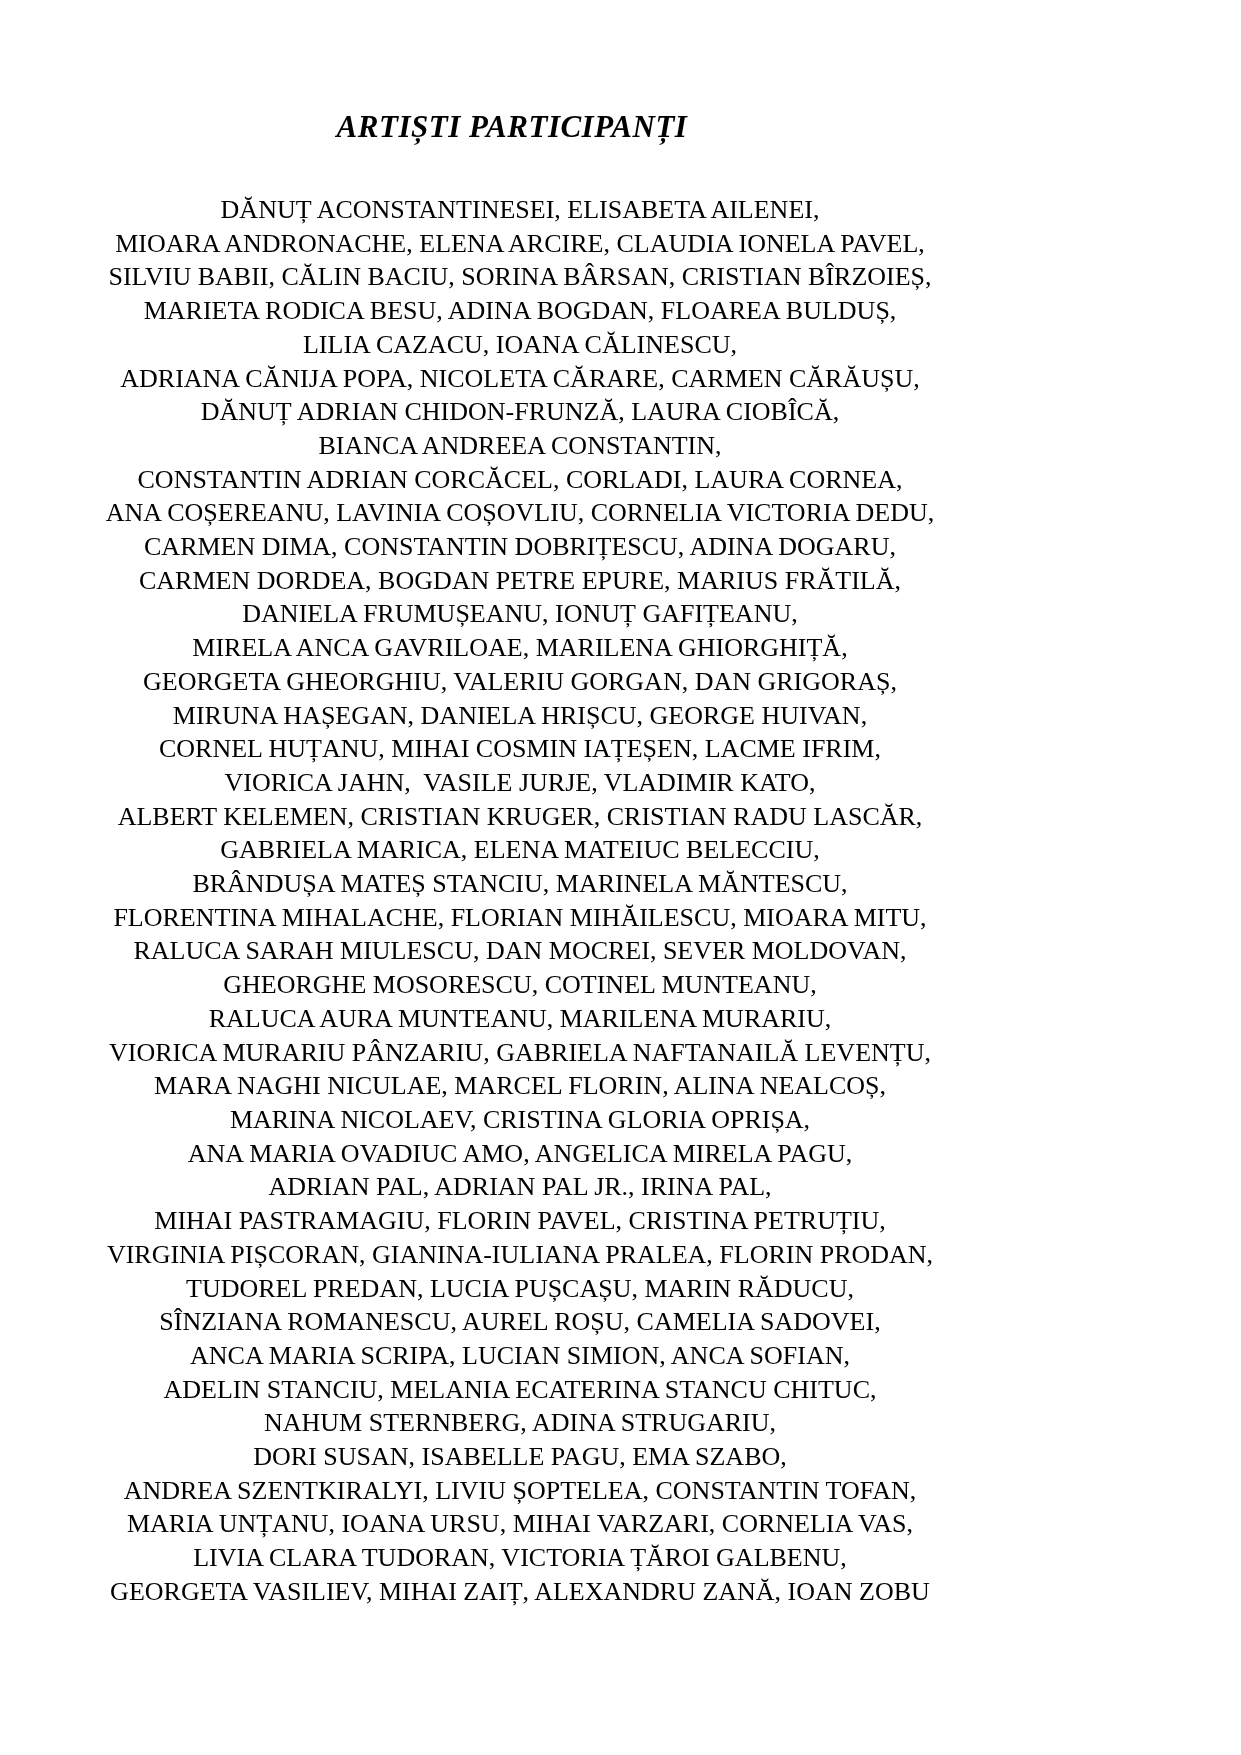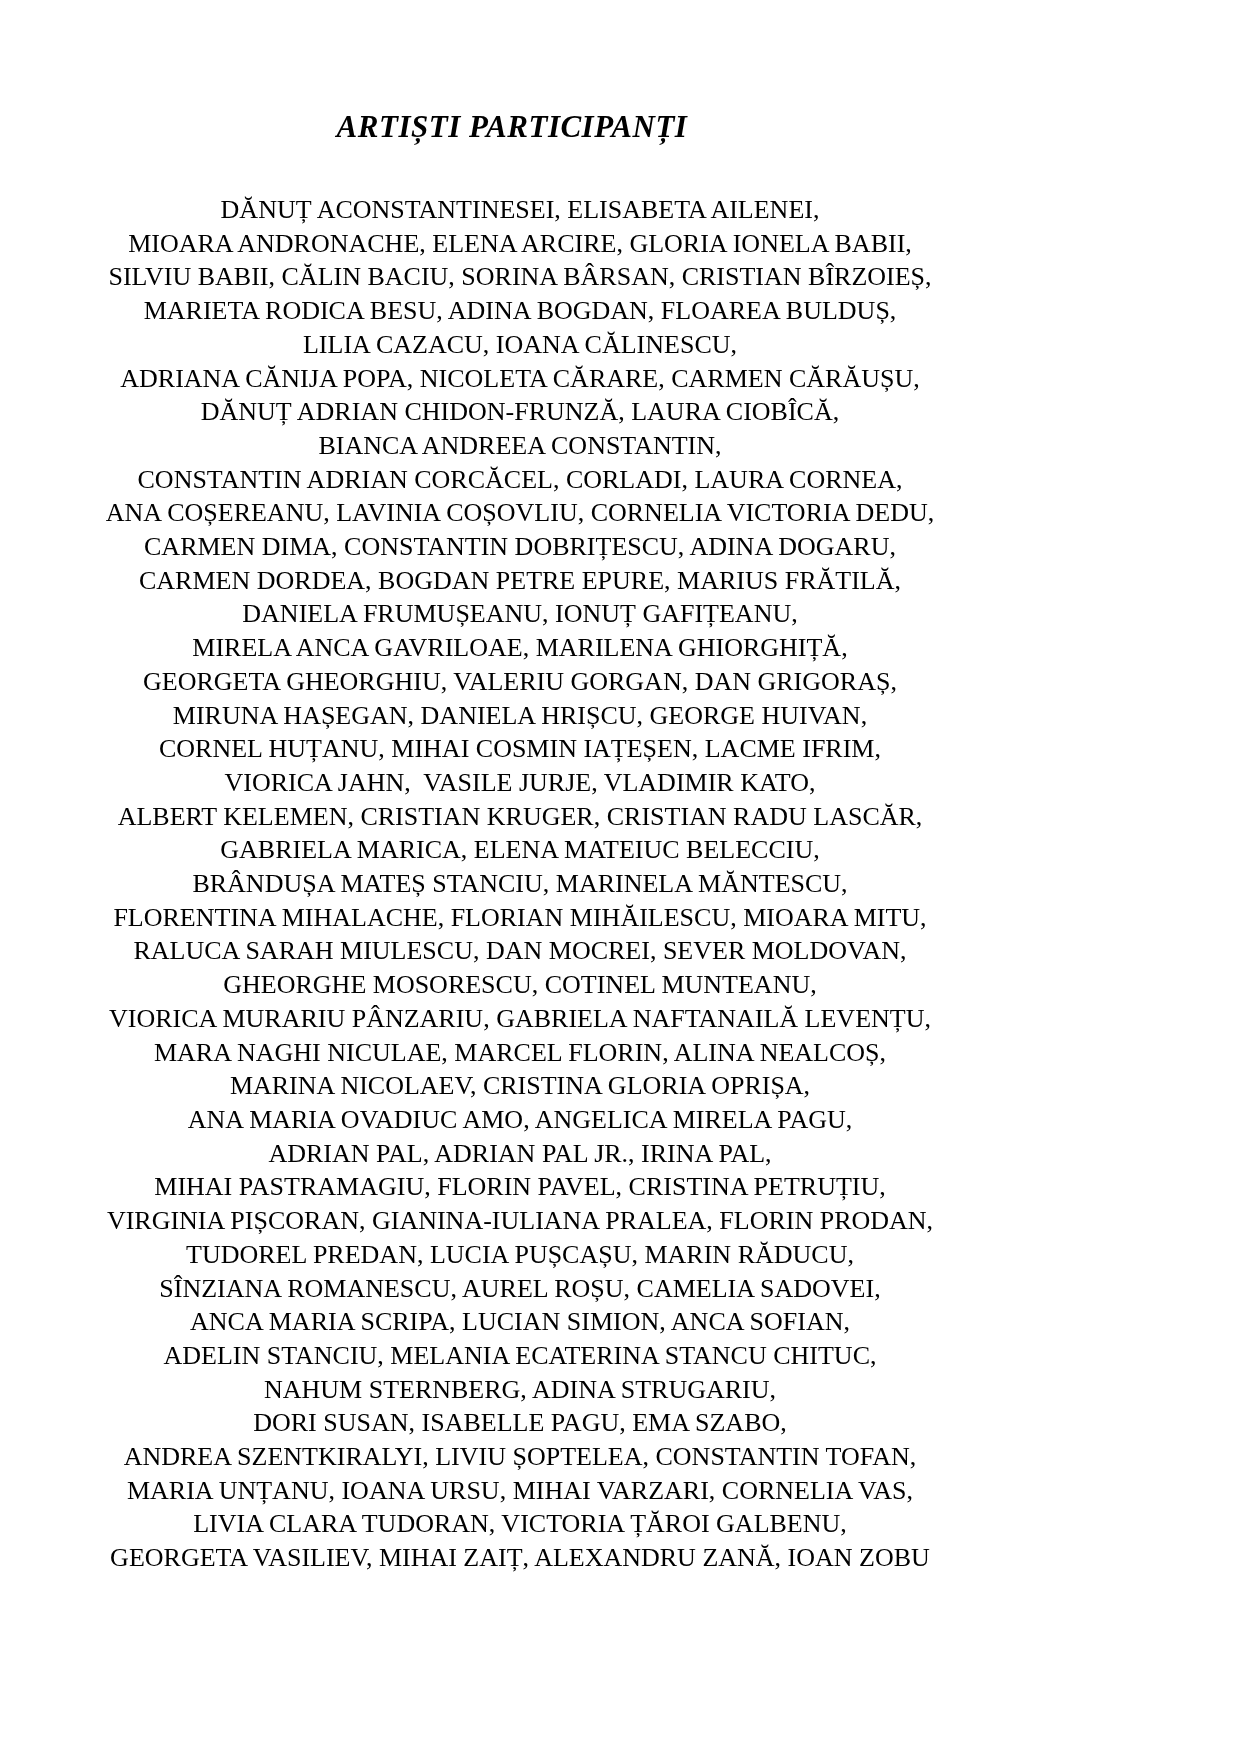--- a/index.html
+++ b/index.html
@@ -42,21 +42,21 @@
     white-space: pre-wrap;
   }
 </style>
 </head>
 <body>
 
 <div class="page">
   <h1 class="title">ARTIȘTI PARTICIPANȚI</h1>
   <div class="names-list">
       <div class="name-line">DĂNUȚ ACONSTANTINESEI, ELISABETA AILENEI,</div>
-      <div class="name-line">MIOARA ANDRONACHE, ELENA ARCIRE, GLORIA IONELA BABII,</div>
+      <div class="name-line">MIOARA ANDRONACHE, ELENA ARCIRE, CLAUDIA IONELA PAVEL,</div>
       <div class="name-line">SILVIU BABII, CĂLIN BACIU, SORINA BÂRSAN, CRISTIAN BÎRZOIEȘ,</div>
       <div class="name-line">MARIETA RODICA BESU, ADINA BOGDAN, FLOAREA BULDUȘ,</div>
       <div class="name-line">LILIA CAZACU, IOANA CĂLINESCU,</div>
       <div class="name-line">ADRIANA CĂNIJA POPA, NICOLETA CĂRARE, CARMEN CĂRĂUȘU,</div>
       <div class="name-line">DĂNUȚ ADRIAN CHIDON-FRUNZĂ, LAURA CIOBÎCĂ,</div>
       <div class="name-line">BIANCA ANDREEA CONSTANTIN,</div>
       <div class="name-line">CONSTANTIN ADRIAN CORCĂCEL, CORLADI, LAURA CORNEA,</div>
       <div class="name-line">ANA COȘEREANU, LAVINIA COȘOVLIU, CORNELIA VICTORIA DEDU,</div>
       <div class="name-line">CARMEN DIMA, CONSTANTIN DOBRIȚESCU, ADINA DOGARU,</div>
       <div class="name-line">CARMEN DORDEA, BOGDAN PETRE EPURE, MARIUS FRĂTILĂ,</div>
@@ -65,20 +65,21 @@
       <div class="name-line">GEORGETA GHEORGHIU, VALERIU GORGAN, DAN GRIGORAȘ,</div>
       <div class="name-line">MIRUNA HAȘEGAN, DANIELA HRIȘCU, GEORGE HUIVAN,</div>
       <div class="name-line">CORNEL HUȚANU, MIHAI COSMIN IAȚEȘEN, LACME IFRIM,</div>
       <div class="name-line">VIORICA JAHN,  VASILE JURJE, VLADIMIR KATO,</div>
       <div class="name-line">ALBERT KELEMEN, CRISTIAN KRUGER, CRISTIAN RADU LASCĂR,</div>
       <div class="name-line">GABRIELA MARICA, ELENA MATEIUC BELECCIU,</div>
       <div class="name-line">BRÂNDUȘA MATEȘ STANCIU, MARINELA MĂNTESCU,</div>
       <div class="name-line">FLORENTINA MIHALACHE, FLORIAN MIHĂILESCU, MIOARA MITU,</div>
       <div class="name-line">RALUCA SARAH MIULESCU, DAN MOCREI, SEVER MOLDOVAN,</div>
       <div class="name-line">GHEORGHE MOSORESCU, COTINEL MUNTEANU,</div>
+      <div class="name-line">RALUCA AURA MUNTEANU, MARILENA MURARIU,</div>
       <div class="name-line">VIORICA MURARIU PÂNZARIU, GABRIELA NAFTANAILĂ LEVENȚU,</div>
       <div class="name-line">MARA NAGHI NICULAE, MARCEL FLORIN, ALINA NEALCOȘ,</div>
       <div class="name-line">MARINA NICOLAEV, CRISTINA GLORIA OPRIȘA,</div>
       <div class="name-line">ANA MARIA OVADIUC AMO, ANGELICA MIRELA PAGU,</div>
       <div class="name-line">ADRIAN PAL, ADRIAN PAL JR., IRINA PAL,</div>
       <div class="name-line">MIHAI PASTRAMAGIU, FLORIN PAVEL, CRISTINA PETRUȚIU,</div>
       <div class="name-line">VIRGINIA PIȘCORAN, GIANINA-IULIANA PRALEA, FLORIN PRODAN,</div>
       <div class="name-line">TUDOREL PREDAN, LUCIA PUȘCAȘU, MARIN RĂDUCU,</div>
       <div class="name-line">SÎNZIANA ROMANESCU, AUREL ROȘU, CAMELIA SADOVEI,</div>
       <div class="name-line">ANCA MARIA SCRIPA, LUCIAN SIMION, ANCA SOFIAN,</div>

